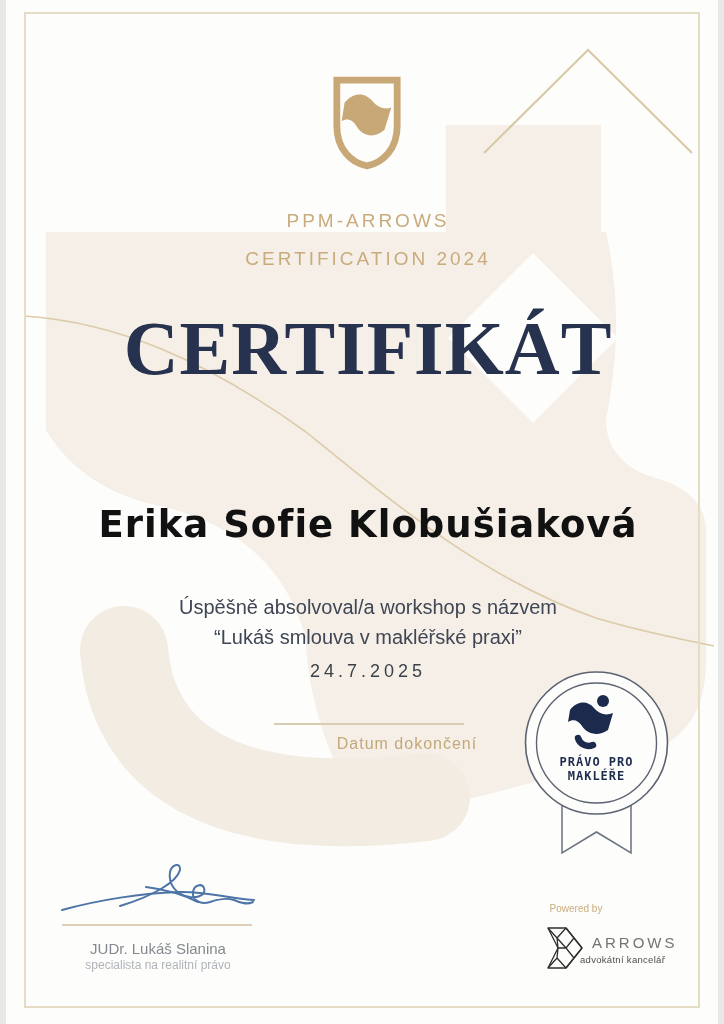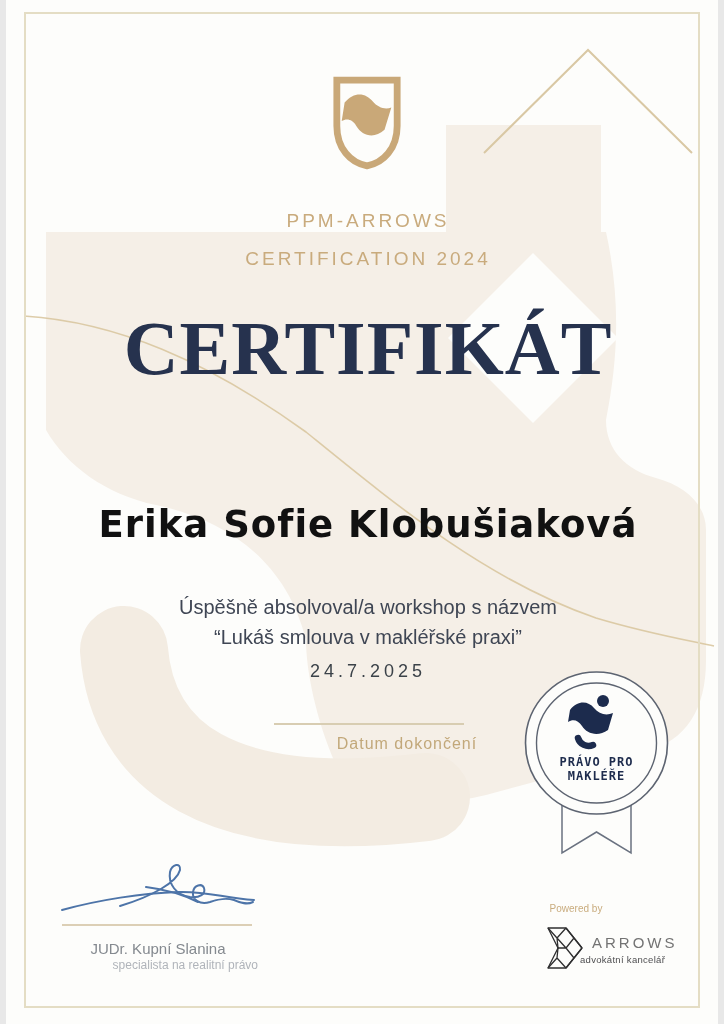--- a/index.html
+++ b/index.html
@@ -109,22 +109,22 @@
     <text x="72.5" y="96" text-anchor="middle" class="badgetext" font-size="12" fill="#1e2c4d">PRÁVO PRO</text>
     <text x="72.5" y="110" text-anchor="middle" class="badgetext" font-size="12" fill="#1e2c4d">MAKLÉŘE</text>
   </svg>
 
   <svg class="abs" style="left:52px;top:858px" width="200" height="68" viewBox="0 0 200 68" fill="none" stroke="#4d74a8" stroke-width="2" stroke-linecap="round">
     <path d="M4,52 C40,42 85,35 120,34 C150,33 165,40 196,42"></path>
     <path d="M62,48 C95,38 119,24 122,12 C123,4 114,6 112,14 C110,26 118,37 132,39 C142,40 148,36 146,30 C144,25 136,27 135,34 C134,42 142,47 152,44 C160,41 170,40 176,42 C183,45 189,47 195,44"></path>
     <path d="M88,29 C104,31 122,35 140,44"></path>
   </svg>
   <div class="abs sigline"></div>
-  <div class="abs signame" style="left:52px;top:940px;width:200px;text-align:center">JUDr. Kupní Slanina</div>
-  <div class="abs sigtitle" style="left:52px;top:958px;width:200px;text-align:right">specialista na realitní právo</div>
+  <div class="abs signame" style="left:52px;top:940px;width:200px;text-align:center">JUDr. Lukáš Slanina</div>
+  <div class="abs sigtitle" style="left:52px;top:958px;width:200px;text-align:center">specialista na realitní právo</div>
 
   <div class="abs powered" style="left:505px;top:903px;width:130px;text-align:center">Powered by</div>
   <svg class="abs" style="left:538px;top:924px" width="42" height="48" viewBox="0 0 42 48" fill="none" stroke="#2f2f30" stroke-width="1.3" stroke-linejoin="round">
     <path d="M4,4 L22,4 L38,24 L22,44 L4,44 L14,24 Z"></path>
     <path d="M4,4 L13,14 L22,4 M22,4 L30,14 L38,24 M38,24 L30,34 L22,44 M22,44 L13,34 L4,44
              M13,14 L14,24 M13,34 L14,24 M13,14 L22,24 L30,14 M22,24 L30,34 M14,24 L22,24"></path>
   </svg>
   <div class="abs arrowsname" style="left:586px;top:934px">ARROWS</div>
   <div class="abs arrowssub" style="left:574px;top:954px">advokátní kancelář</div>
 

